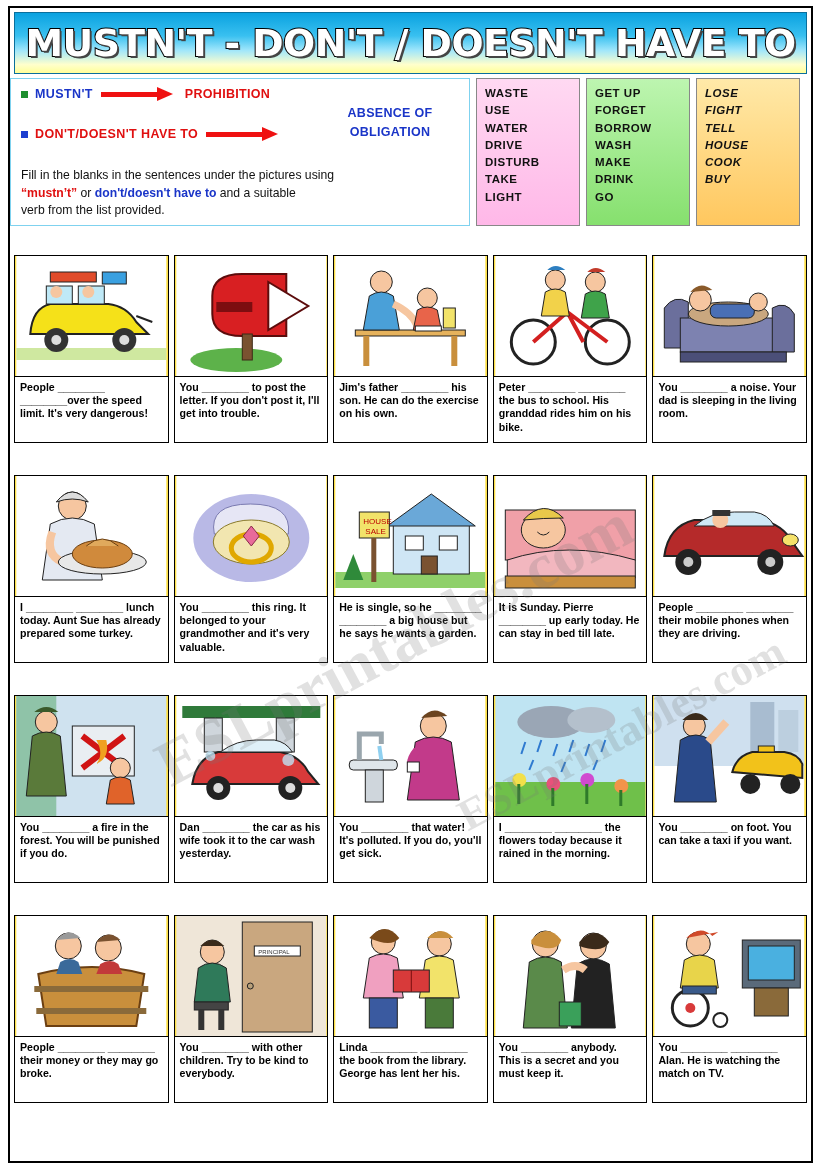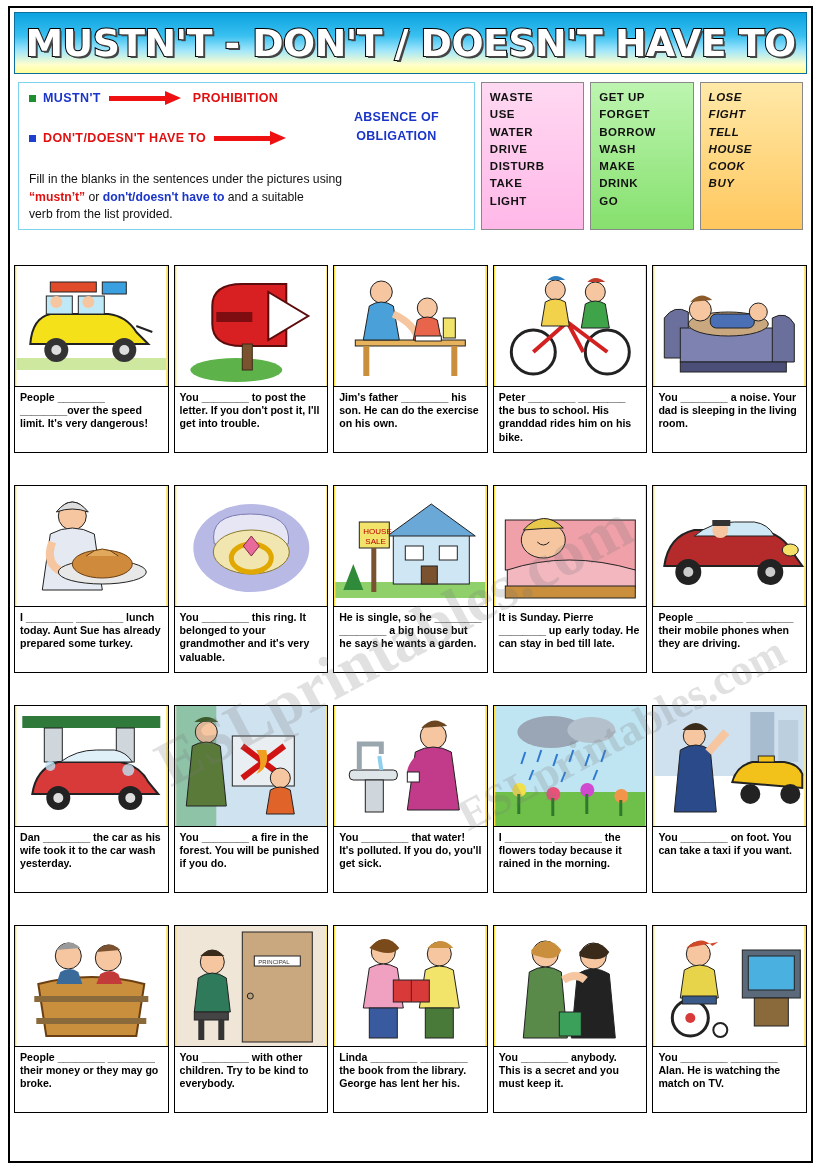--- a/index.html
+++ b/index.html
@@ -35,21 +35,21 @@
     color: #ffffff;
     -webkit-text-stroke: 2px #000;
     paint-order: stroke fill;
     text-shadow: 2px 2px 0 #444;
     white-space: nowrap;
     transform: scaleX(1.02);
   }
   
   .info-band {
     position: relative;
-    margin: 8px;
+    margin: 0;
     height: 148px;
     display: flex;
     gap: 6px;
   }
   .rules-box {
     width: 460px;
     border: 1px solid #7fd2ef;
     background: #ffffff;
     padding: 8px 10px;
     position: relative;
@@ -351,53 +351,53 @@
             <circle cx="116" cy="86" r="5" fill="#ccc"></circle>
           <ellipse cx="136" cy="64" rx="8" ry="6" fill="#f5e16a" stroke="#222"></ellipse>
         </svg>
       </div>
       <div class="cap">People ________ ________ their mobile phones when they are driving.</div>
     </div>
 
     <div class="cell">
       <div class="pic">
         <svg viewBox="0 0 150 120" width="100%" height="100%">
+          <rect width="150" height="120" fill="#cfe2ef"></rect>
+          <rect x="0" y="0" width="40" height="120" fill="#8fc3a8"></rect>
+          <circle cx="30" cy="26" r="11" fill="#f6c6a0" stroke="#222"></circle>
+          <path d="M18 16 q12-10 24 0z" fill="#3a5a2a"></path>
+          <path d="M16 40 q14-8 28 0 l6 60 h-40z" fill="#5a7a3a" stroke="#222"></path>
+          <rect x="56" y="30" width="62" height="50" fill="#e9eef2" stroke="#222"></rect>
+          <path d="M66 40 l42 32 M108 40 l-42 32" stroke="#d01414" stroke-width="6"></path>
+          <path d="M80 44 q8 14 0 24 q14-6 10-24z" fill="#f0a020"></path>
+          <circle cx="104" cy="72" r="10" fill="#f6c6a0" stroke="#222"></circle>
+          <path d="M94 84 q10-6 20 0 l4 24 h-28z" fill="#e0632a" stroke="#222"></path>
+        </svg>
+      </div>
+      <div class="cap">You ________ a fire in the forest. You will be punished if you do.</div>
+    </div>
+
+    <div class="cell">
+      <div class="pic">
+        <svg viewBox="0 0 150 120" width="100%" height="100%">
           <rect width="150" height="120" fill="#fff"></rect>
           <rect x="6" y="10" width="138" height="12" fill="#2f7a3a"></rect>
           <rect x="28" y="22" width="18" height="34" fill="#cfd6dc" stroke="#222"></rect>
           <rect x="100" y="22" width="18" height="34" fill="#cfd6dc" stroke="#222"></rect>
           <path d="M16 88 q4-26 26-32 h62 q20 4 28 20 l10 12z" fill="#d83a3a" stroke="#222" stroke-width="2"></path>
           <path d="M44 56 q16-12 36-12 h18 q12 2 18 12z" fill="#dff0f8" stroke="#222"></path>
           <circle cx="42" cy="92" r="12" fill="#222"></circle>
             <circle cx="42" cy="92" r="5" fill="#ddd"></circle>
           <circle cx="114" cy="92" r="12" fill="#222"></circle>
             <circle cx="114" cy="92" r="5" fill="#ddd"></circle>
           <circle cx="34" cy="60" r="5" fill="#bfe4f5" opacity=".8"></circle>
           <circle cx="112" cy="64" r="6" fill="#bfe4f5" opacity=".8"></circle>
         </svg>
       </div>
       <div class="cap">Dan ________ the car as his wife took it to the car wash yesterday.</div>
-    </div>
-
-    <div class="cell">
-      <div class="pic">
-        <svg viewBox="0 0 150 120" width="100%" height="100%">
-          <rect width="150" height="120" fill="#cfe2ef"></rect>
-          <rect x="0" y="0" width="40" height="120" fill="#8fc3a8"></rect>
-          <circle cx="30" cy="26" r="11" fill="#f6c6a0" stroke="#222"></circle>
-          <path d="M18 16 q12-10 24 0z" fill="#3a5a2a"></path>
-          <path d="M16 40 q14-8 28 0 l6 60 h-40z" fill="#5a7a3a" stroke="#222"></path>
-          <rect x="56" y="30" width="62" height="50" fill="#e9eef2" stroke="#222"></rect>
-          <path d="M66 40 l42 32 M108 40 l-42 32" stroke="#d01414" stroke-width="6"></path>
-          <path d="M80 44 q8 14 0 24 q14-6 10-24z" fill="#f0a020"></path>
-          <circle cx="104" cy="72" r="10" fill="#f6c6a0" stroke="#222"></circle>
-          <path d="M94 84 q10-6 20 0 l4 24 h-28z" fill="#e0632a" stroke="#222"></path>
-        </svg>
-      </div>
-      <div class="cap">You ________ a fire in the forest. You will be punished if you do.</div>
     </div>
 
     <div class="cell">
       <div class="pic">
         <svg viewBox="0 0 150 120" width="100%" height="100%">
           <rect width="150" height="120" fill="#fff"></rect>
           <rect x="14" y="64" width="48" height="10" rx="4" fill="#dfe6ea" stroke="#222"></rect>
           <path d="M24 64 v-26 h22 v10" stroke="#9aa6ad" stroke-width="5" fill="none"></path>
           <path d="M44 50 l2 14" stroke="#8fd0f0" stroke-width="4"></path>
           <rect x="30" y="74" width="18" height="32" fill="#cfd6dc" stroke="#222"></rect>

